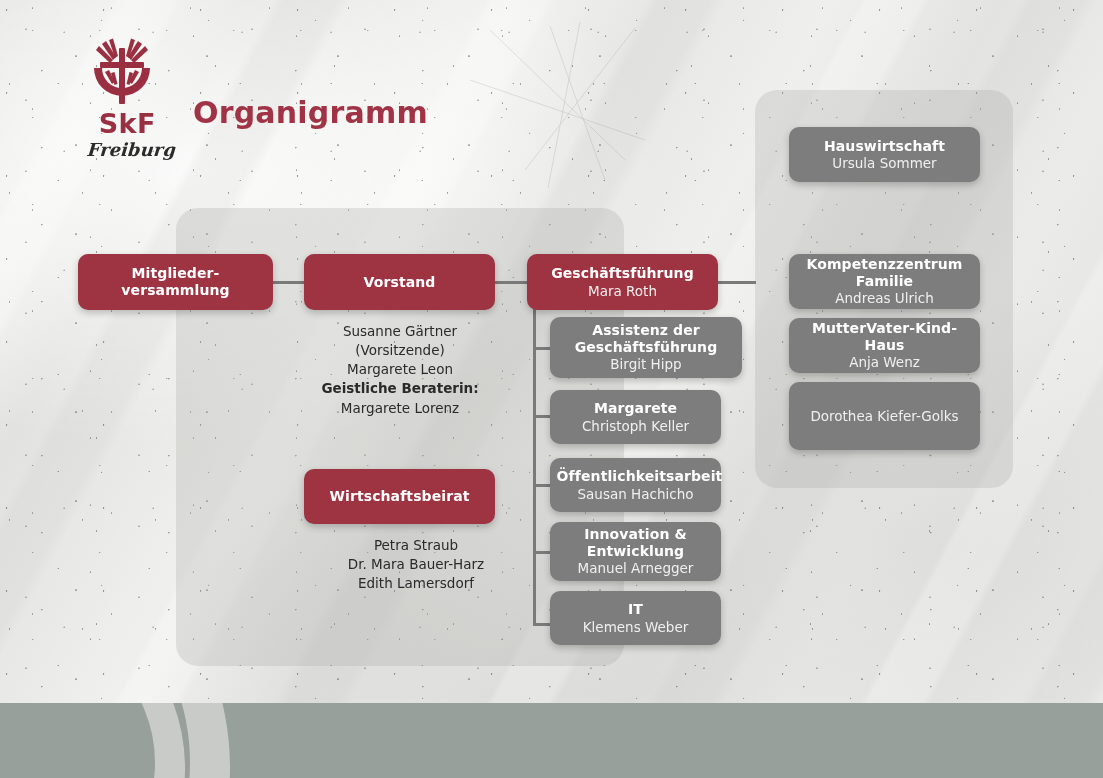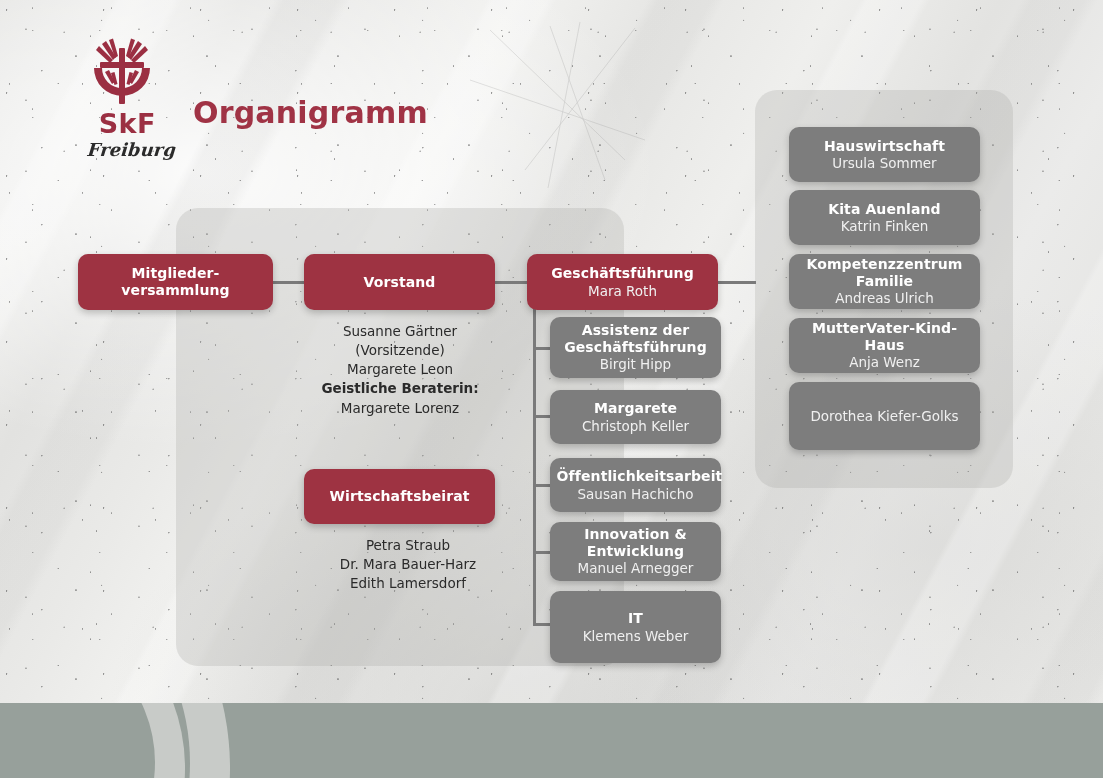--- a/index.html
+++ b/index.html
@@ -274,27 +274,27 @@
   <div class="namelist" style="left:300px; top:322px; width:200px;">
     <div>Susanne Gärtner (Vorsitzende)</div>
     <div>Margarete Leon</div>
     <div class="strong">Geistliche Beraterin:</div>
     <div>Margarete Lorenz</div>
   </div>
 
   <div class="node maroon" style="left:304px; top:469px; width:191px; height:55px;">
     <div class="title">Wirtschaftsbeirat</div>
   </div>
-  <div class="namelist" style="left:308px; top:536px; width:200px;">
+  <div class="namelist" style="left:316px; top:536px; width:200px;">
     <div>Petra Straub</div>
     <div>Dr. Mara Bauer-Harz</div>
     <div>Edith Lamersdorf</div>
   </div>
 
-  <div class="node gray" style="left:550px; top:317px; width:171px; height:61px;">
+  <div class="node gray" style="left:550px; top:317px; width:192px; height:61px;">
     <div class="title" style="white-space:pre-line;">Assistenz der
 Geschäftsführung</div>
     <div class="person">Birgit Hipp</div>
   </div>
 
   <div class="node gray" style="left:550px; top:390px; width:171px; height:54px;">
     <div class="title" style="white-space:pre-line;">Margarete</div>
     <div class="person">Christoph Keller</div>
   </div>
 
@@ -302,34 +302,30 @@
     <div class="title" style="white-space:pre-line;margin-left:8px;">Öffentlichkeitsarbeit</div>
     <div class="person">Sausan Hachicho</div>
   </div>
 
   <div class="node gray" style="left:550px; top:522px; width:171px; height:59px;">
     <div class="title" style="white-space:pre-line;">Innovation &amp;
 Entwicklung</div>
     <div class="person">Manuel Arnegger</div>
   </div>
 
-  <div class="node gray" style="left:550px; top:591px; width:171px; height:72px;">
+  <div class="node gray" style="left:550px; top:591px; width:171px; height:54px;">
     <div class="title" style="white-space:pre-line;">IT</div>
     <div class="person">Klemens Weber</div>
   </div>
 
   <div class="node gray" style="left:789px; top:127px; width:191px; height:55px;">
     <div class="title" style="white-space:pre-line;">Hauswirtschaft</div>
     <div class="person">Ursula Sommer</div>
   </div>
 
-  <div class="node gray" style="left:789px; top:190px; width:191px; height:55px;">
-    <div class="title" style="white-space:pre-line;">Kita Auenland</div>
-    <div class="person">Katrin Finken</div>
-  </div>
 
   <div class="node gray" style="left:789px; top:318px; width:191px; height:55px;">
     <div class="title" style="white-space:pre-line;">MutterVater-Kind-Haus</div>
     <div class="person">Anja Wenz</div>
   </div>
 
   <div class="node gray" style="left:789px; top:254px; width:191px; height:55px;">
     <div class="title" style="white-space:pre-line;">Kompetenzzentrum Familie</div>
     <div class="person">Andreas Ulrich</div>
   </div>

